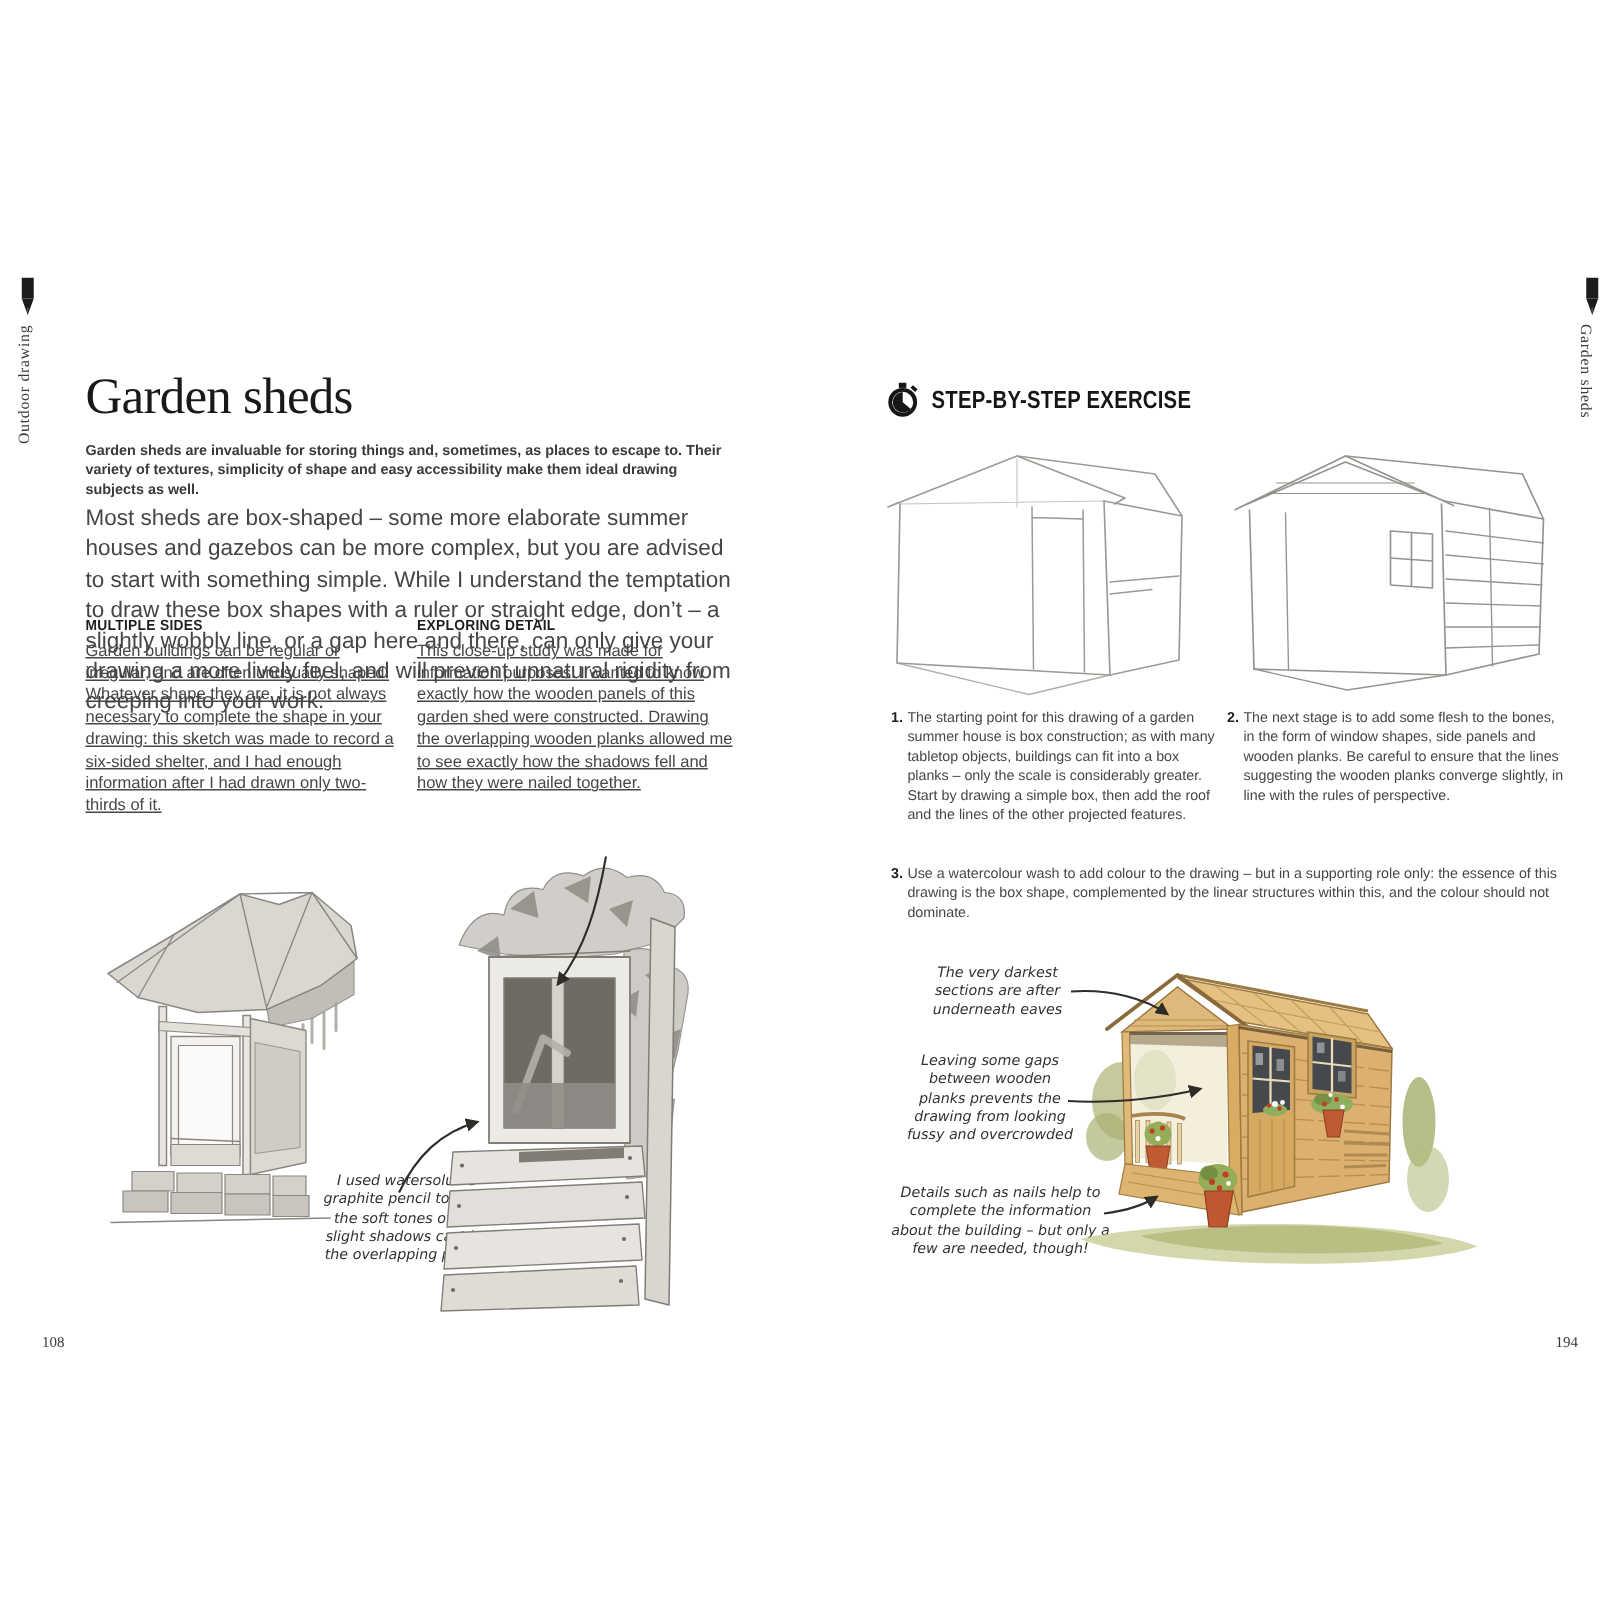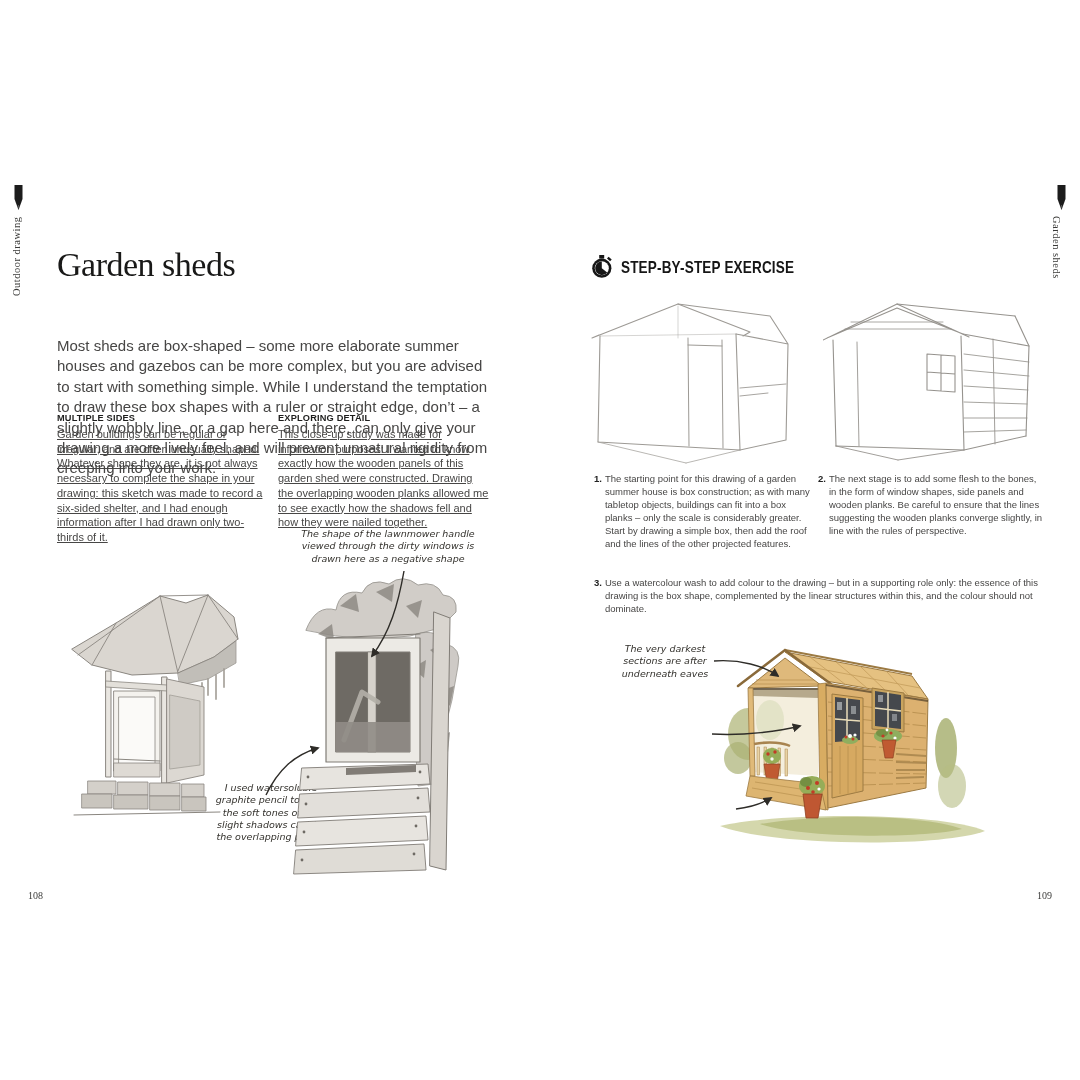--- a/index.html
+++ b/index.html
@@ -39,30 +39,30 @@
 
   <svg class="abs" style="left:1055px;top:185px" width="13" height="27" viewBox="0 0 13 27">
     <rect x="2.5" y="0" width="8" height="14" fill="#1c1c1c"></rect>
     <path d="M2.5,14 L10.5,14 L6.5,25 Z" fill="#1c1c1c"></path>
     <path d="M5.8,20 L7.2,20 L6.5,25 Z" fill="#555"></path>
   </svg>
   <div class="abs vlabel vl-right" style="left:1051px;top:216px;height:80px">Garden sheds</div>
 
   <div class="abs title" style="left:57px;top:246px">Garden sheds</div>
 
+  <div class="abs intro" style="left:57px;top:295px;width:436px">Garden sheds are invaluable for storing things and, sometimes, as places to escape to. Their variety of textures, simplicity of shape and easy accessibility make them ideal drawing subjects as well.</div>
 
   <div class="abs bodytext" style="left:57px;top:336px;width:436px">Most sheds are box-shaped – some more elaborate summer houses and gazebos can be more complex, but you are advised to start with something simple. While I understand the temptation to draw these box shapes with a ruler or straight edge, don’t – a slightly wobbly line, or a gap here and there, can only give your drawing a more lively feel, and will prevent unnatural rigidity from creeping into your work.</div>
 
   <div class="abs colhead" style="left:57px;top:412px">MULTIPLE SIDES</div>
   <div class="abs coltext" style="left:57px;top:427px;width:206px">Garden buildings can be regular or irregular, and are often unusually shaped. Whatever shape they are, it is not always necessary to complete the shape in your drawing: this sketch was made to record a six-sided shelter, and I had enough information after I had drawn only two-thirds of it.</div>
 
   <div class="abs colhead" style="left:278px;top:412px">EXPLORING DETAIL</div>
   <div class="abs coltext" style="left:278px;top:427px;width:212px">This close-up study was made for information purposes: I wanted to know exactly how the wooden panels of this garden shed were constructed. Drawing the overlapping wooden planks allowed me to see exactly how the shadows fell and how they were nailed together.</div>
 
-  <div class="abs handnote" style="left:300px;top:528px;width:176px">The shape of the lawnmower handle viewed through the dirty windows is drawn here as a negative shape</div>
 
   <div class="abs handnote" style="left:212px;top:782px;width:118px">I used watersoluble graphite pencil to draw the soft tones of the slight shadows cast by the overlapping planks</div>
 
   <div class="abs pagenum" style="left:28px;top:858px">108</div>
 
   <svg class="abs" style="left:58px;top:583px" width="210" height="238" viewBox="0 0 210 238">
     <g stroke="#8a8680" stroke-width="1" fill="none" stroke-linejoin="round" stroke-linecap="round">
       <path d="M14,66 L58,40 L102,13 L128,20 L150,12 L176,34 L180,56 L156,74 L120,90 L74,92 L34,82 Z" fill="#dad6d0"></path>
       <path d="M102,13 L20,72 M102,13 L120,90 M150,12 L180,56 M150,12 L120,88 M102,13 L150,12 M58,40 L34,82" stroke-width="0.9"></path>
       <path d="M120,90 L156,74 L178,58 L178,80 L150,96 L122,102 Z" fill="#b7b3ac" opacity="0.85" stroke-width="0.8"></path>
@@ -172,22 +172,24 @@
   <div class="abs step" style="left:818px;top:473px;width:228px">
     <span class="num">2.</span>
     <span>The next stage is to add some flesh to the bones, in the form of window shapes, side panels and wooden planks. Be careful to ensure that the lines suggesting the wooden planks converge slightly, in line with the rules of perspective.</span>
   </div>
   <div class="abs step" style="left:594px;top:577px;width:452px">
     <span class="num">3.</span>
     <span>Use a watercolour wash to add colour to the drawing – but in a supporting role only: the essence of this drawing is the box shape, complemented by the linear structures within this, and the colour should not dominate.</span>
   </div>
 
   <div class="abs handnote" style="left:612px;top:643px;width:106px">The very darkest sections are after underneath eaves</div>
-
-  <div class="abs pagenum" style="left:1037px;top:858px">109</div>
+  <div class="abs handnote" style="left:604px;top:702px;width:112px">Leaving some gaps between wooden planks prevents the drawing from looking fussy and overcrowded</div>
+  <div class="abs handnote" style="left:592px;top:790px;width:150px">Details such as nails help to complete the information about the building – but only a few are needed, though!</div>
+
+  <div class="abs pagenum" style="left:1037px;top:858px">194</div>
 
   <svg class="abs" style="left:700px;top:636px" width="312" height="226" viewBox="0 0 312 226">
     <ellipse cx="48" cy="98" rx="20" ry="26" fill="#b6bc83" opacity="0.8"></ellipse>
     <ellipse cx="38" cy="122" rx="14" ry="16" fill="#a9b173" opacity="0.7"></ellipse>
     <ellipse cx="246" cy="112" rx="11" ry="30" fill="#a9b173" opacity="0.85"></ellipse>
     <ellipse cx="252" cy="150" rx="14" ry="22" fill="#b6bc83" opacity="0.6"></ellipse>
     <path d="M20,190 C80,176 240,176 285,195 C240,212 70,210 20,190 Z" fill="#c5ca90" opacity="0.75"></path>
     <path d="M60,188 C120,178 220,178 262,193 C220,203 100,202 60,188 Z" fill="#a7af67" opacity="0.6"></path>
 
     <polygon points="85,16 212,40 228,63 126,45" fill="#e5c181" stroke="#9c7a42" stroke-width="1"></polygon>

